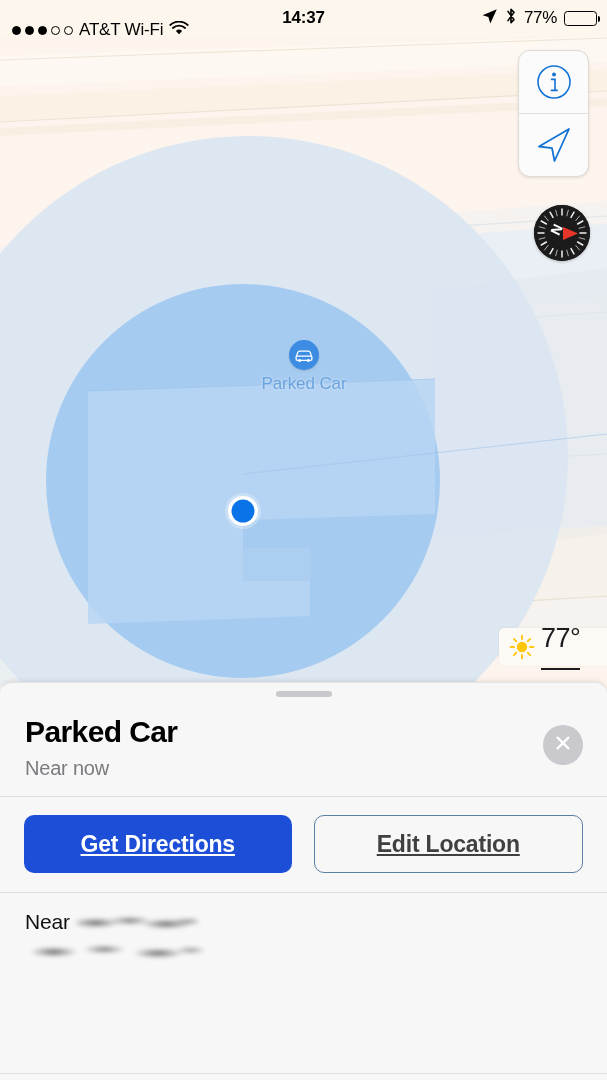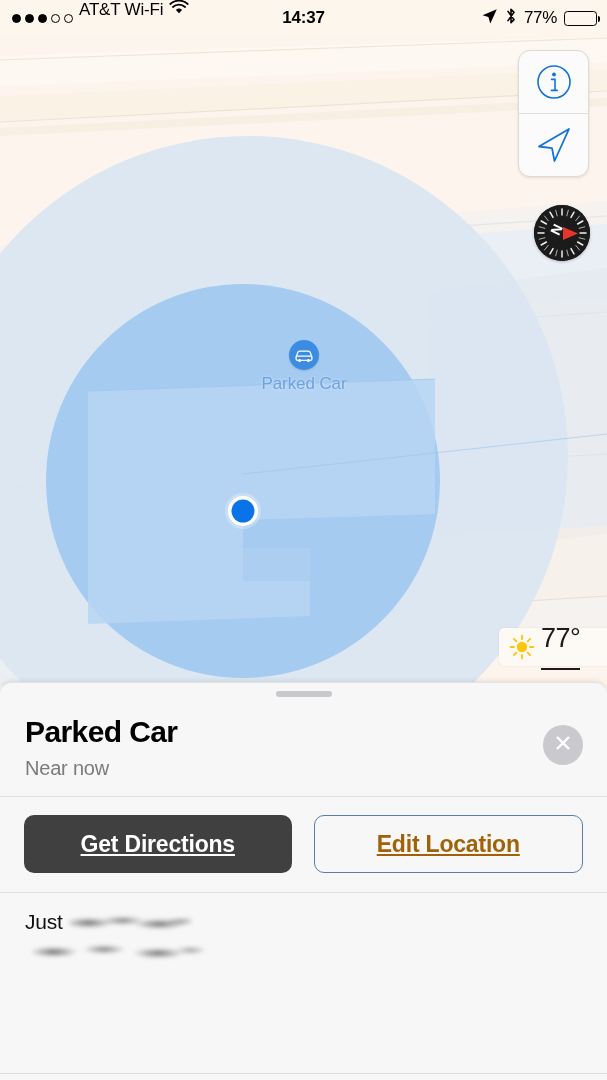--- a/index.html
+++ b/index.html
@@ -18,22 +18,22 @@
 
   
   #statusbar {
     position: absolute; left: 0; top: 0;
     width: 607px; height: 36px;
     background: #fdf6ec;
     display: flex; align-items: center;
     z-index: 50;
   }
   .sb-left {
-    position: absolute; left: 12px; top: 0; height: 36px;
-    display: flex; gap: 6px;
+    position: absolute; left: 12px; top: 12px; height: 36px;
+    display: flex; align-items: center; gap: 6px;
   }
   .sig-dots { display: flex; align-items: center; gap: 4px; }
   .dot {
     width: 9px; height: 9px; border-radius: 50%;
     border: 1.3px solid #000; box-sizing: border-box;
   }
   .dot.filled { background: #000; }
   .sb-carrier {
     font-size: 17px; color: #000; letter-spacing: -0.2px;
     font-weight: 500;
@@ -198,23 +198,23 @@
     flex: 1 1 0;
     height: 58px;
     border-radius: 10px;
     display: flex; align-items: center; justify-content: center;
     font-size: 23px;
     letter-spacing: -0.2px;
     cursor: pointer;
     box-sizing: border-box;
   }
   .action-btn span { text-decoration: underline; text-underline-offset: 2px; }
-  .action-primary { background: #404040; color: #fff; font-weight: 700; }
+  .action-primary { background: #1d4ed8; color: #fff; font-weight: 700; }
   .action-secondary {
-    background: #f7f7f7; color: #a16207;
+    background: #f7f7f7; color: #404040;
     border: 1px solid #5a7fa3; font-weight: 700;
   }
 
   #address-block {
     position: absolute; left: 25px; top: 224px; width: 340px;
   }
   .addr-line {
     font-size: 21px; color: #111; letter-spacing: -0.2px;
     line-height: 30px; white-space: nowrap;
   }
@@ -450,21 +450,21 @@
       </div>
       <div class="action-btn action-secondary">
         <span>Edit Location</span>
       </div>
     </div>
 
     <div class="divider" id="div2"></div>
 
     <div id="address-block">
       <div class="addr-line">
-        <span>Just</span><span class="blur-strip" id="blur1"></span>
+        <span>Near</span><span class="blur-strip" id="blur1"></span>
       </div>
       <div class="addr-line">
         <span class="blur-strip" id="blur2"></span>
       </div>
     </div>
 
     <div class="divider" id="div3"></div>
   </div>
 
   <div id="note-field">Add a note</div>

